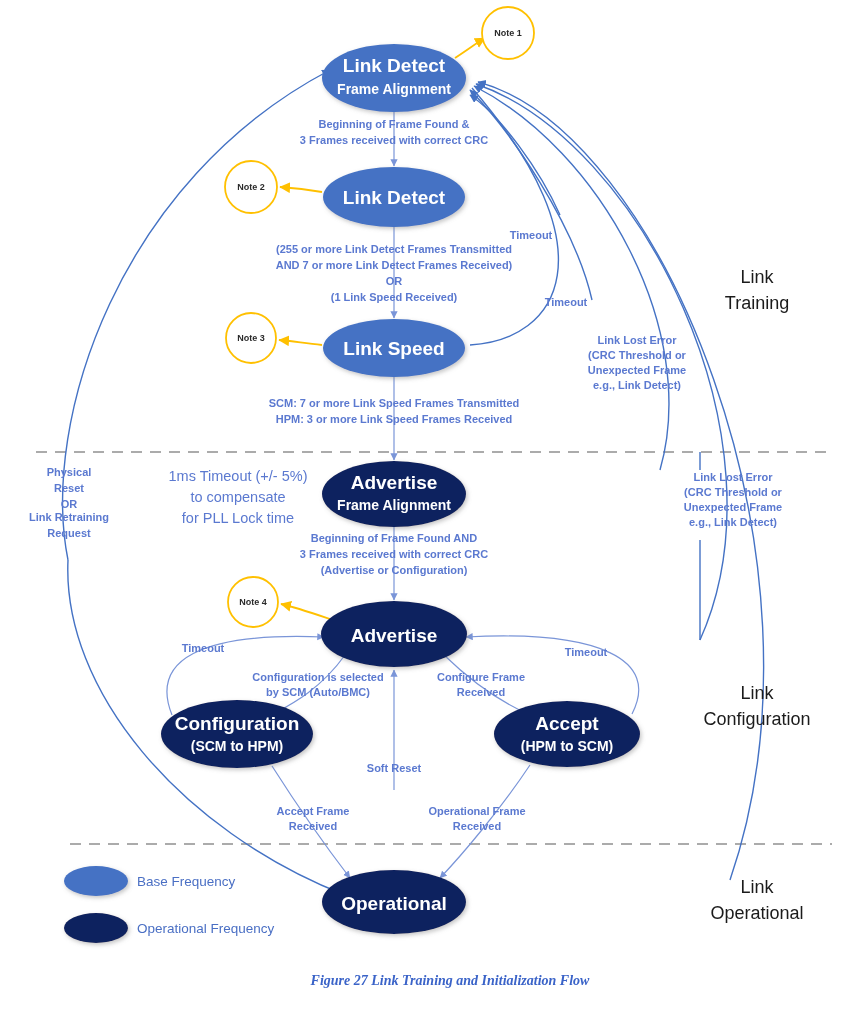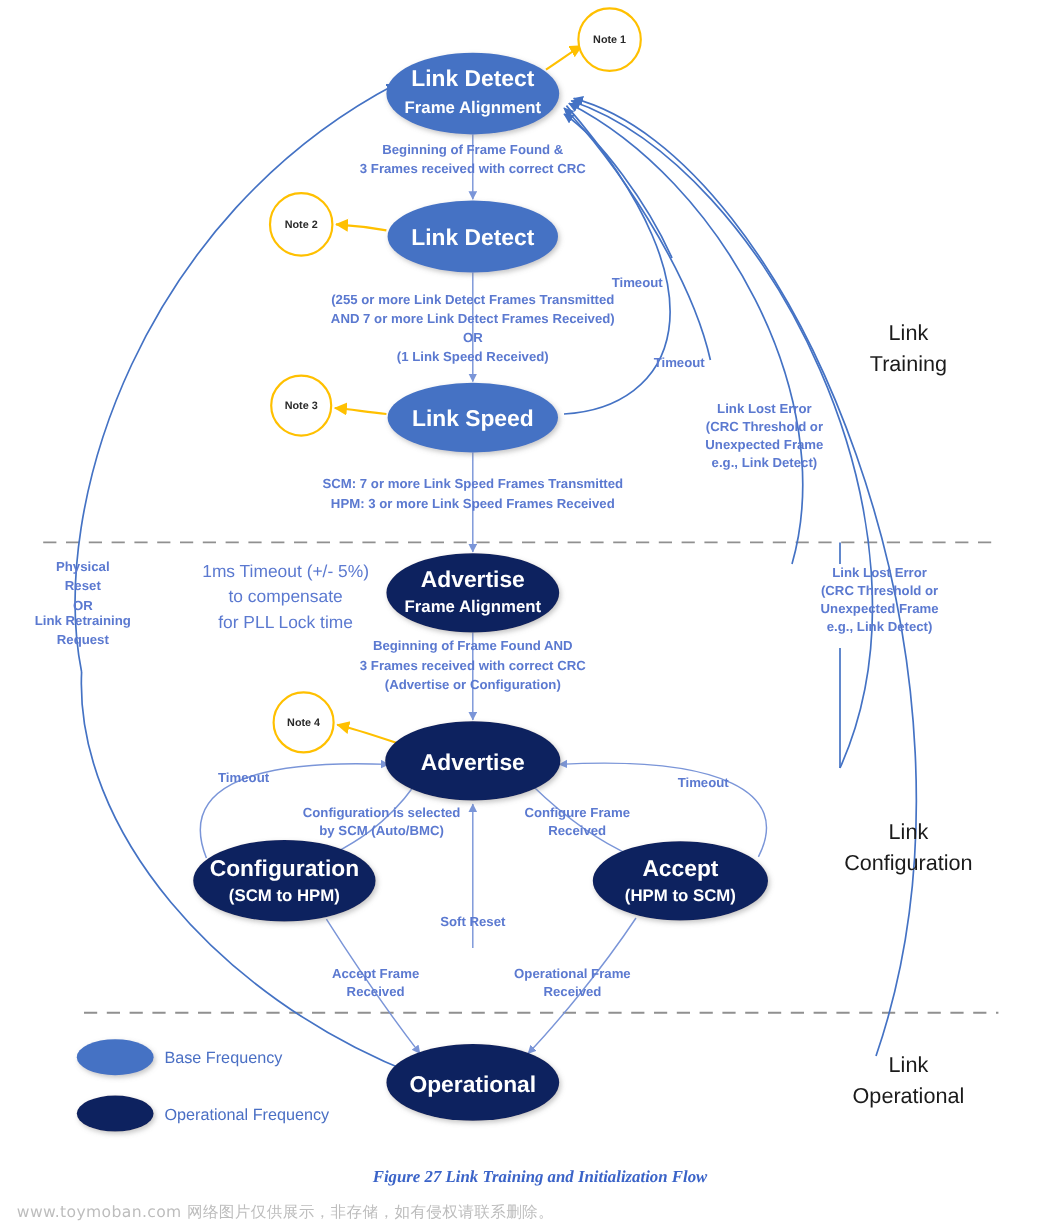--- a/index.html
+++ b/index.html
@@ -312,14 +312,13 @@
       </g>
       <g>
         <ellipse cx="96" cy="928" rx="32" ry="15" fill="#10235E" filter="url(#soft-shadow)"></ellipse>
         <text class="legend-text" x="137" y="933">Operational Frequency</text>
       </g>
     </g>
 
     <text class="figure-caption" x="450" y="985">Figure 27 Link Training and Initialization Flow</text>
   </svg>
 
-  <div class="watermark">www.toymoban.com 网络图片仅供展示，非存储，如有侵权请联系删除。</div>
 </div>
 
 </body></html>

